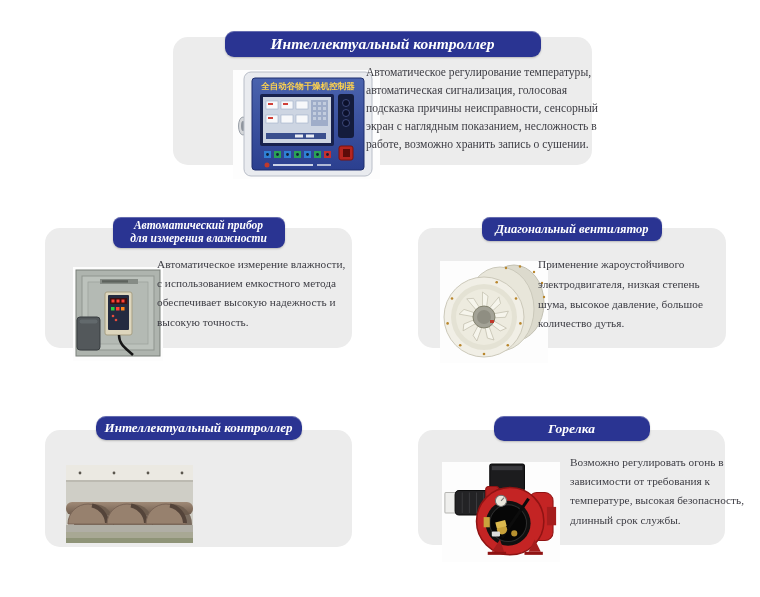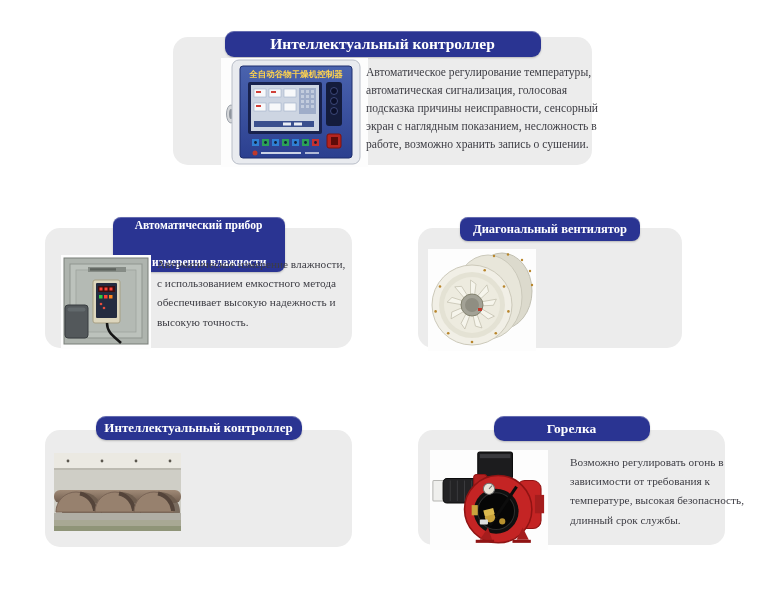--- a/index.html
+++ b/index.html
@@ -9,40 +9,41 @@
   }
   .card{
     position:absolute;background:#ececec;border-radius:15px;
   }
   .banner{
     position:absolute;left:50%;transform:translateX(-50%);
     background:#2a3492;color:#ffffff;font-weight:bold;text-align:center;
     border-radius:8px;display:flex;flex-direction:column;justify-content:center;align-items:center;
     box-shadow:inset 0 1px 0 rgba(255,255,255,.28), 0 1px 2px rgba(0,0,0,.22);
     white-space:nowrap;
+    font-style:italic;
   }
   .photo{
-    position:absolute;margin:4px;background:#fdfdfd;display:flex;
+    position:absolute;margin:16px;background:#fdfdfd;display:flex;
     justify-content:center;overflow:hidden;
   }
   .desc{
     position:absolute;margin:0;color:#3d3d44;white-space:pre-line;
   }
   
   #card-0{left:173px;top:37px;width:419px;height:128px;}
   #card-0 .banner{top:-6px;width:316px;height:26px;font-size:15.5px;border-radius:9px;}
   #card-0 .photo{left:44px;top:17px;width:147px;height:109px;}
   #card-0 .desc{left:193px;top:27px;width:238px;font-size:11.6px;line-height:1.56;}
   
   #card-1{left:45px;top:228px;width:307px;height:120px;}
-  #card-1 .banner{top:-11px;width:172px;padding:2px 0 3px;font-size:11.5px;line-height:1.12;gap:24px;}
+  #card-1 .banner{top:-11px;width:172px;padding:2px 0 3px;font-size:11.5px;line-height:1.12;}
   #card-1 .photo{left:12px;top:23px;width:90px;height:94px;}
   #card-1 .desc{left:112px;top:27px;width:200px;font-size:11.3px;line-height:1.7;font-family:Liberation Serif, serif;}
   
-  #card-2{left:418px;top:228px;width:264px;height:120px;}
+  #card-2{left:418px;top:228px;width:308px;height:120px;}
   #card-2 .banner{top:-11px;width:180px;height:24px;font-size:12.5px;}
   #card-2 .photo{left:6px;top:17px;width:108px;height:102px;}
   #card-2 .desc{left:120px;top:27px;width:184px;font-size:11.3px;line-height:1.75;}
   
   #card-3{left:45px;top:430px;width:307px;height:117px;}
   #card-3 .banner{top:-14px;width:206px;height:24px;font-size:13px;border-radius:10px;}
   #card-3 .photo{left:5px;top:19px;width:127px;height:78px;background:none;}
   #card-3 .desc{left:143px;top:21px;width:174px;font-size:11.3px;line-height:1.68;}
   
   #card-4{left:418px;top:430px;width:307px;height:115px;}
@@ -198,20 +199,24 @@
         <circle cx="20.2" cy="84.3" r="1.3" fill="#b9862c"></circle>
         <circle cx="7.6" cy="62.4" r="1.3" fill="#b9862c"></circle>
         <circle cx="12" cy="37.5" r="1.3" fill="#b9862c"></circle>
         <circle cx="66" cy="7" r="1.2" fill="#b9862c"></circle>
         <circle cx="80" cy="5.5" r="1.2" fill="#b9862c"></circle>
         <circle cx="94" cy="11" r="1.2" fill="#b9862c"></circle>
         <circle cx="102" cy="22" r="1.2" fill="#b9862c"></circle>
         <circle cx="104" cy="36" r="1.2" fill="#b9862c"></circle>
       </svg>
     </figure>
+    <p class="desc">Применение жароустойчивого
+электродвигателя, низкая степень
+шума, высокое давление, большое
+количество дутья.</p>
   </section>
 
   <section class="card" id="card-3">
     <div class="banner">
       <span>Интеллектуальный контроллер</span>
     </div>
     <figure class="photo">
       <svg width="127" height="78" viewBox="0 0 127 78">
         <defs>
           <linearGradient id="gShaft" x1="0" y1="0" x2="0" y2="1">

